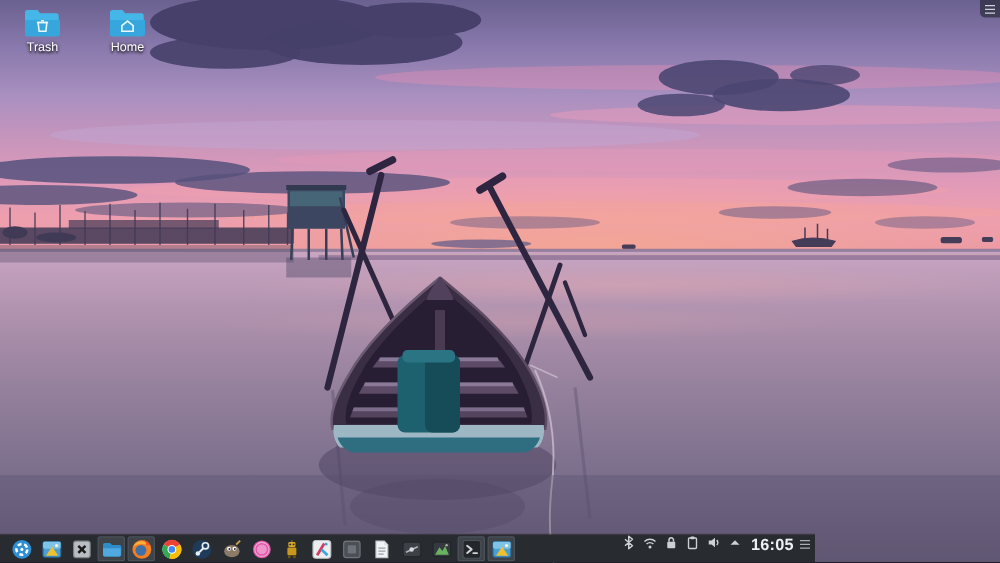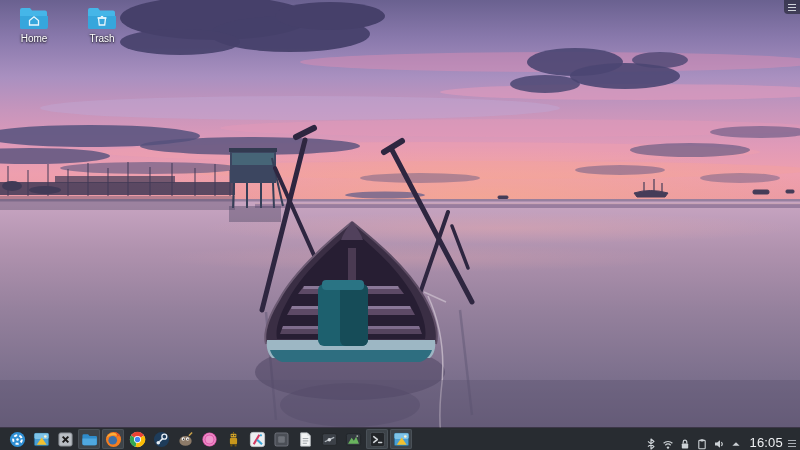--- a/index.html
+++ b/index.html
@@ -8,21 +8,21 @@
   .wallpaper{position:absolute;inset:0;z-index:0;}
   
   .desktop-icons{position:absolute;top:4px;left:4px;display:flex;gap:8px;z-index:2;}
   .dicon{width:56px;display:flex;flex-direction:column;align-items:center;padding:2px;border-radius:3px;cursor:default;}
   .dicon svg{display:block;}
   .dicon .lbl{margin-top:3px;font-size:10px;color:#ffffff;text-shadow:0 1px 2px rgba(0,0,0,.85),0 0 3px rgba(0,0,0,.6);}
   
   .toolbox{position:absolute;top:0;right:0;width:16px;height:14px;background:rgba(22,25,34,.55);border-bottom-left-radius:4px;display:flex;flex-direction:column;justify-content:center;align-items:center;gap:2px;z-index:2;}
   .toolbox i{display:block;width:8px;height:1px;background:#cfd3da;}
   
-  .taskbar{position:absolute;left:0;bottom:0;width:800px;height:22px;background:#282c31;display:flex;align-items:flex-end;z-index:3;box-shadow:0 -1px 0 rgba(0,0,0,.4);}
+  .taskbar{position:absolute;left:0;bottom:0;width:652px;height:22px;background:#282c31;display:flex;align-items:flex-start;z-index:3;box-shadow:0 -1px 0 rgba(0,0,0,.4);font-weight:bold;}
   .tasks{display:flex;align-items:center;height:22px;padding-left:5px;}
   .task{width:22px;height:20px;margin:0 1px;display:flex;align-items:center;justify-content:center;border-radius:2px;cursor:pointer;}
   .task.open{background:#3d4349;box-shadow:inset 0 0 0 1px #4a5158;}
   .task svg{width:17px;height:17px;display:block;}
   .spacer{flex:1;}
   .tray{display:flex;align-items:center;gap:5px;padding-right:3px;}
   .trayicon{width:12px;height:12px;display:flex;align-items:center;justify-content:center;cursor:pointer;}
   .trayicon svg{width:12px;height:12px;display:block;}
   .clock{color:#eef0f2;font-size:13px;padding:0 3px 0 4px;cursor:default;letter-spacing:.2px;}
   .panel-toggle{width:12px;height:14px;display:flex;flex-direction:column;justify-content:center;gap:2px;align-items:center;margin-right:2px;cursor:pointer;}
@@ -208,36 +208,36 @@
 
     <rect x="0" y="380" width="800" height="70" fill="#584f6c" opacity=".35"></rect>
   </svg>
 
   <div class="desktop-icons">
     <div class="dicon">
       <svg width="30" height="24" viewBox="0 0 30 24">
         <path d="M1 4 a2 2 0 0 1 2-2 h8 l2 2.5 h13 a2 2 0 0 1 2 2 V21 a2 2 0 0 1 -2 2 H3 a2 2 0 0 1 -2-2 Z" fill="#45b6e8"></path>
         <path d="M1 10 H29 V21 a2 2 0 0 1 -2 2 H3 a2 2 0 0 1 -2-2 Z" fill="#36a6dc"></path>
         <g stroke="#eaf7fd" stroke-width="1.3" fill="none">
-          <path d="M10.5 14.5 L15 10.8 L19.5 14.5 V19 H10.5 Z"></path>
+          <path d="M11.5 12 h7 l-.8 7 h-5.4 Z"></path>
+          <line x1="10.5" y1="12" x2="19.5" y2="12"></line>
+          <line x1="13.8" y1="10.6" x2="16.2" y2="10.6"></line>
         </g>
       </svg>
-      <span class="lbl">Home</span>
+      <span class="lbl">Trash</span>
     </div>
     <div class="dicon">
       <svg width="30" height="24" viewBox="0 0 30 24">
         <path d="M1 4 a2 2 0 0 1 2-2 h8 l2 2.5 h13 a2 2 0 0 1 2 2 V21 a2 2 0 0 1 -2 2 H3 a2 2 0 0 1 -2-2 Z" fill="#45b6e8"></path>
         <path d="M1 10 H29 V21 a2 2 0 0 1 -2 2 H3 a2 2 0 0 1 -2-2 Z" fill="#36a6dc"></path>
         <g stroke="#eaf7fd" stroke-width="1.3" fill="none">
-          <path d="M11.5 12 h7 l-.8 7 h-5.4 Z"></path>
-          <line x1="10.5" y1="12" x2="19.5" y2="12"></line>
-          <line x1="13.8" y1="10.6" x2="16.2" y2="10.6"></line>
+          <path d="M10.5 14.5 L15 10.8 L19.5 14.5 V19 H10.5 Z"></path>
         </g>
       </svg>
-      <span class="lbl">Trash</span>
+      <span class="lbl">Home</span>
     </div>
   </div>
 
   <div class="toolbox">
       <i></i>
       <i></i>
       <i></i>
     </div>
 
   <div class="taskbar">

